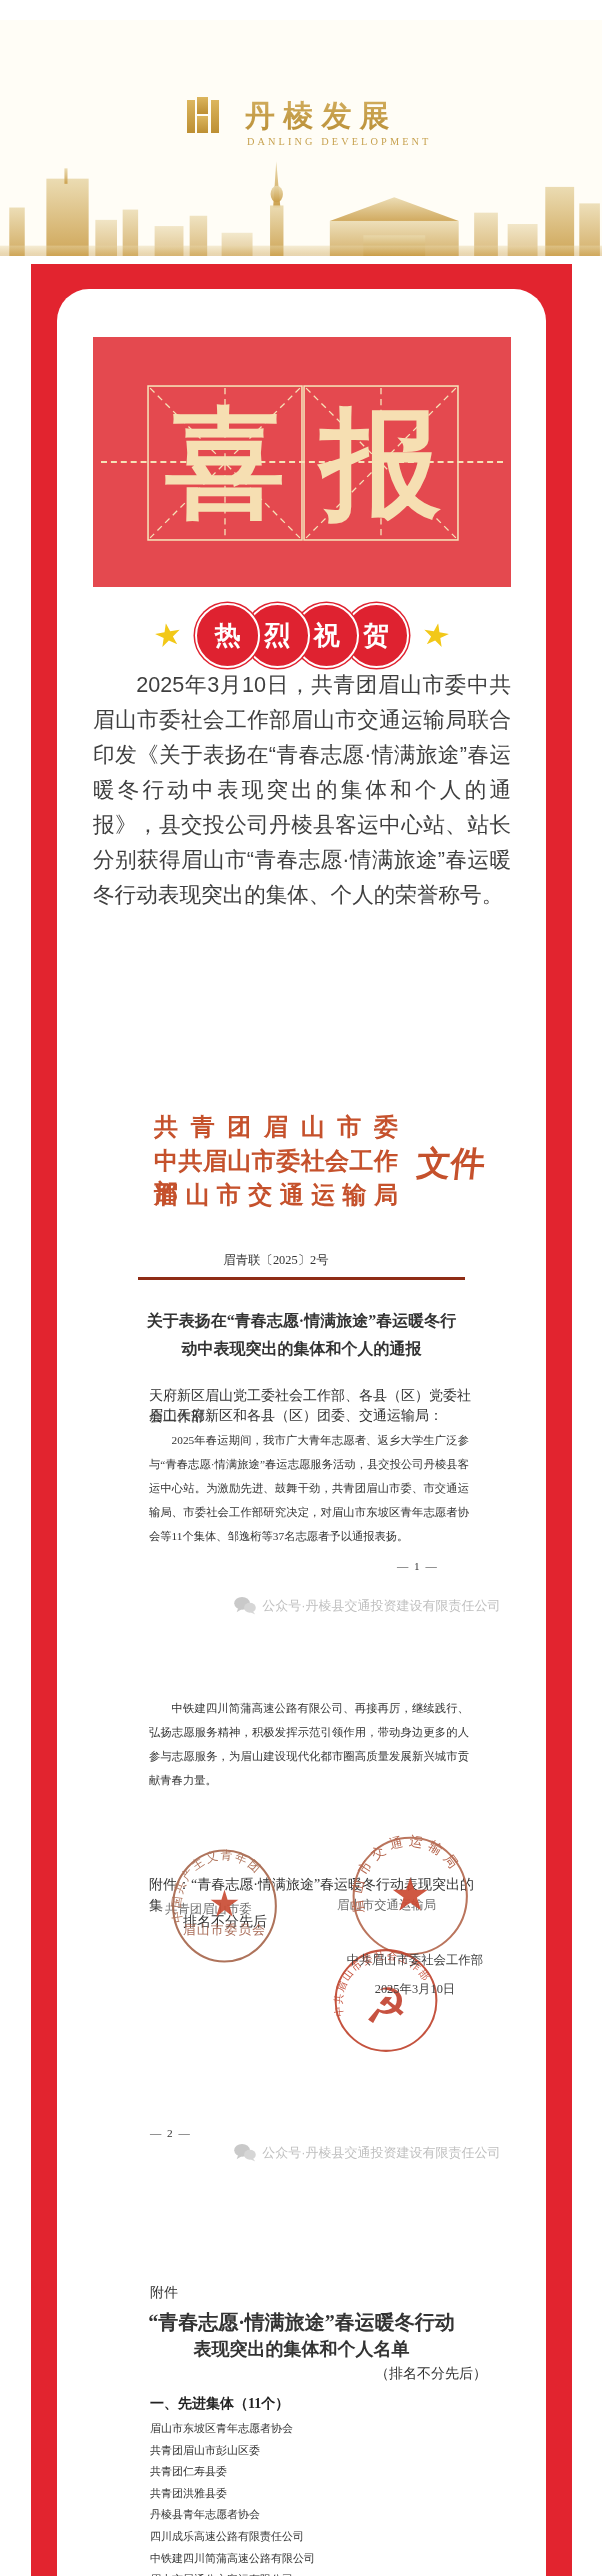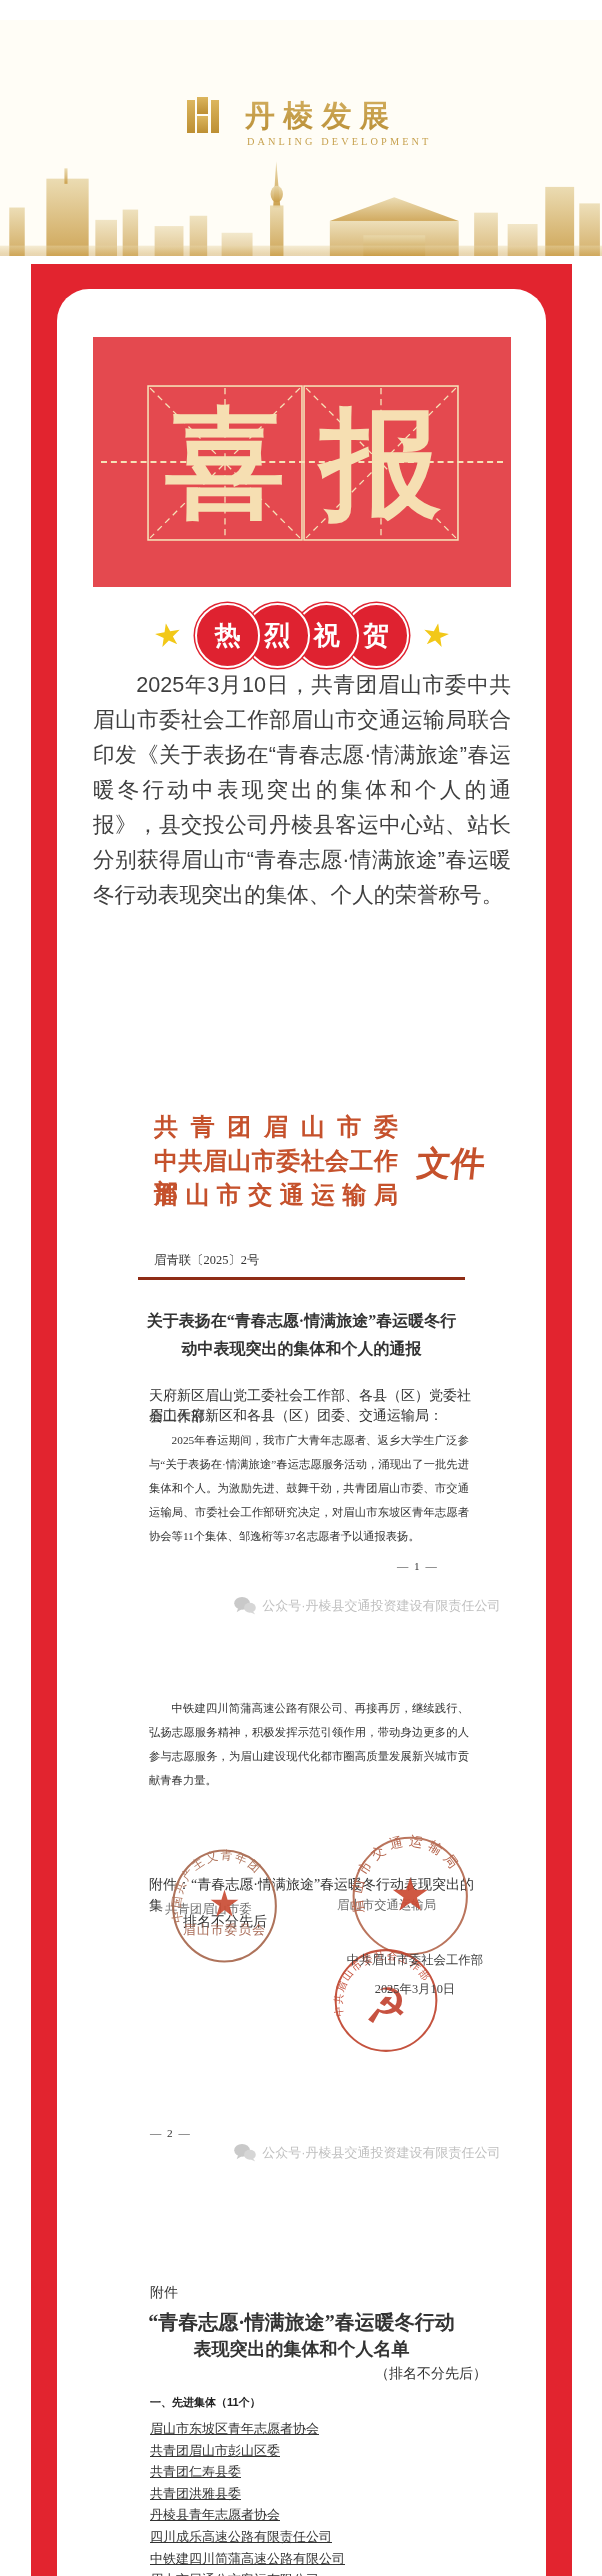--- a/index.html
+++ b/index.html
@@ -44,36 +44,36 @@
   .bc:nth-of-type(1){z-index:6}.bc:nth-of-type(2){z-index:5}.bc:nth-of-type(3){z-index:4}.bc:nth-of-type(4){z-index:3}
   
   .bigp{position:absolute;left:93px;width:418px;font-size:21.6px;line-height:35px;color:#3f3f3f;
      text-align:justify;text-indent:2em;z-index:2;}
   
   .doc{font-family:"Liberation Serif","DejaVu Serif",serif;color:#333;z-index:2;}
   .lh-line{position:absolute;left:154px;width:244px;font-size:24px;font-weight:700;color:#c5512c;
      font-family:"Liberation Serif",serif;text-align:justify;text-align-last:justify;z-index:2;}
   .file-label{position:absolute;left:417px;top:1141px;font-size:34px;font-weight:700;color:#c5512c;
      font-family:"Liberation Serif",serif;transform:skewX(-6deg);z-index:2;}
-  .docnum{position:absolute;left:154px;top:1252px;width:244px;font-size:12.4px;z-index:2;}
+  .docnum{position:absolute;left:154px;top:1252px;width:244px;text-align:center;font-size:12.4px;z-index:2;}
   .red-rule{position:absolute;left:138px;top:1277px;width:327px;height:2.6px;background:#8e2c15;z-index:2;}
   .doc-title{position:absolute;left:116px;width:371px;text-align:center;font-size:16px;font-weight:700;z-index:2;}
   .doc-body{position:absolute;left:149px;width:320px;font-size:11.3px;line-height:24px;text-align:justify;
      text-indent:2em;z-index:2;}
   .doc-plain{position:absolute;font-size:14px;line-height:20.6px;z-index:2;}
   .pgmark{position:absolute;font-size:11.3px;letter-spacing:1.5px;color:#333;z-index:2;
      font-family:"Liberation Serif",serif;}
   .wm{position:absolute;left:233px;display:flex;align-items:center;gap:5.2px;color:#bfbfbf;
      font-size:13px;z-index:2;}
   .wm svg{flex:0 0 auto;}
   
-  .sec-head{position:absolute;left:150px;font-size:11px;font-weight:700;z-index:2;
-     font-family:Liberation Sans, sans-serif;color:#222;}
+  .sec-head{position:absolute;left:150px;font-size:14px;font-weight:700;z-index:2;
+     font-family:Liberation Serif, serif;color:#222;}
   .rows{position:absolute;left:150px;z-index:2;font-family:"Liberation Serif",serif;}
-  .lrow{height:21.6px;line-height:21.6px;font-size:13px;color:#333;text-decoration:underline;}
+  .lrow{height:21.6px;line-height:21.6px;font-size:11px;color:#333;}
   
   .stamptxt{position:absolute;color:#6d6d6d;font-size:12.4px;z-index:2;font-family:"Liberation Serif",serif;}
   .overlaytxt{position:absolute;color:#3f3f3f;font-size:12.4px;z-index:5;text-align:center;
      font-family:"Liberation Serif",serif;}
   .stamp{position:absolute;z-index:3;opacity:.92;}
 </style>
 </head>
 <body>
 
 <div class="hdr">
@@ -157,21 +157,21 @@
 <div class="lh-line" style="top:1111px">共青团眉山市委</div>
 <div class="lh-line" style="top:1145px">中共眉山市委社会工作部</div>
 <div class="lh-line" style="top:1179px">眉山市交通运输局</div>
 <div class="file-label">文件</div>
 <div class="docnum doc">眉青联〔2025〕2号</div>
 <div class="red-rule"></div>
 <div class="doc-title doc" style="top:1311px">关于表扬在“青春志愿·情满旅途”春运暖冬行</div>
 <div class="doc-title doc" style="top:1339px">动中表现突出的集体和个人的通报</div>
 <div class="doc-plain doc" style="left:149px;top:1386px;width:330px">天府新区眉山党工委社会工作部、各县（区）党委社会工作部，</div>
 <div class="doc-plain doc" style="left:149px;top:1406px;width:330px">眉山天府新区和各县（区）团委、交通运输局：</div>
-<div class="doc-body doc" style="top:1428px">2025年春运期间，我市广大青年志愿者、返乡大学生广泛参与“关于表扬在·情满旅途”春运志愿服务活动，涌现出了一批先进集体和个人。为激励先进、鼓舞干劲，共青团眉山市委、市交通运输局、市委社会工作部研究决定，对眉山市东坡区青年志愿者协会等11个集体、邹逸桁等37名志愿者予以通报表扬。</div>
+<div class="doc-body doc" style="top:1428px">2025年春运期间，我市广大青年志愿者、返乡大学生广泛参与“青春志愿·情满旅途”春运志愿服务活动，县交投公司丹棱县客运中心站。为激励先进、鼓舞干劲，共青团眉山市委、市交通运输局、市委社会工作部研究决定，对眉山市东坡区青年志愿者协会等11个集体、邹逸桁等37名志愿者予以通报表扬。</div>
 <div class="pgmark" style="left:397px;top:1560px">— 1 —</div>
 
 <div class="wm" style="top:1596px">
   <svg width="24" height="19.6" viewBox="0 0 48 40">
     <ellipse cx="18" cy="15" rx="16" ry="13" fill="#c9c9c9"></ellipse>
     <polygon points="10,25 7,33 17,27" fill="#c9c9c9"></polygon>
     <ellipse cx="34" cy="24" rx="12" ry="10" fill="#d6d6d6"></ellipse>
     <polygon points="40,31 45,38 35,33" fill="#d6d6d6"></polygon>
   </svg>
   <span>公众号·丹棱县交通投资建设有限责任公司</span>

